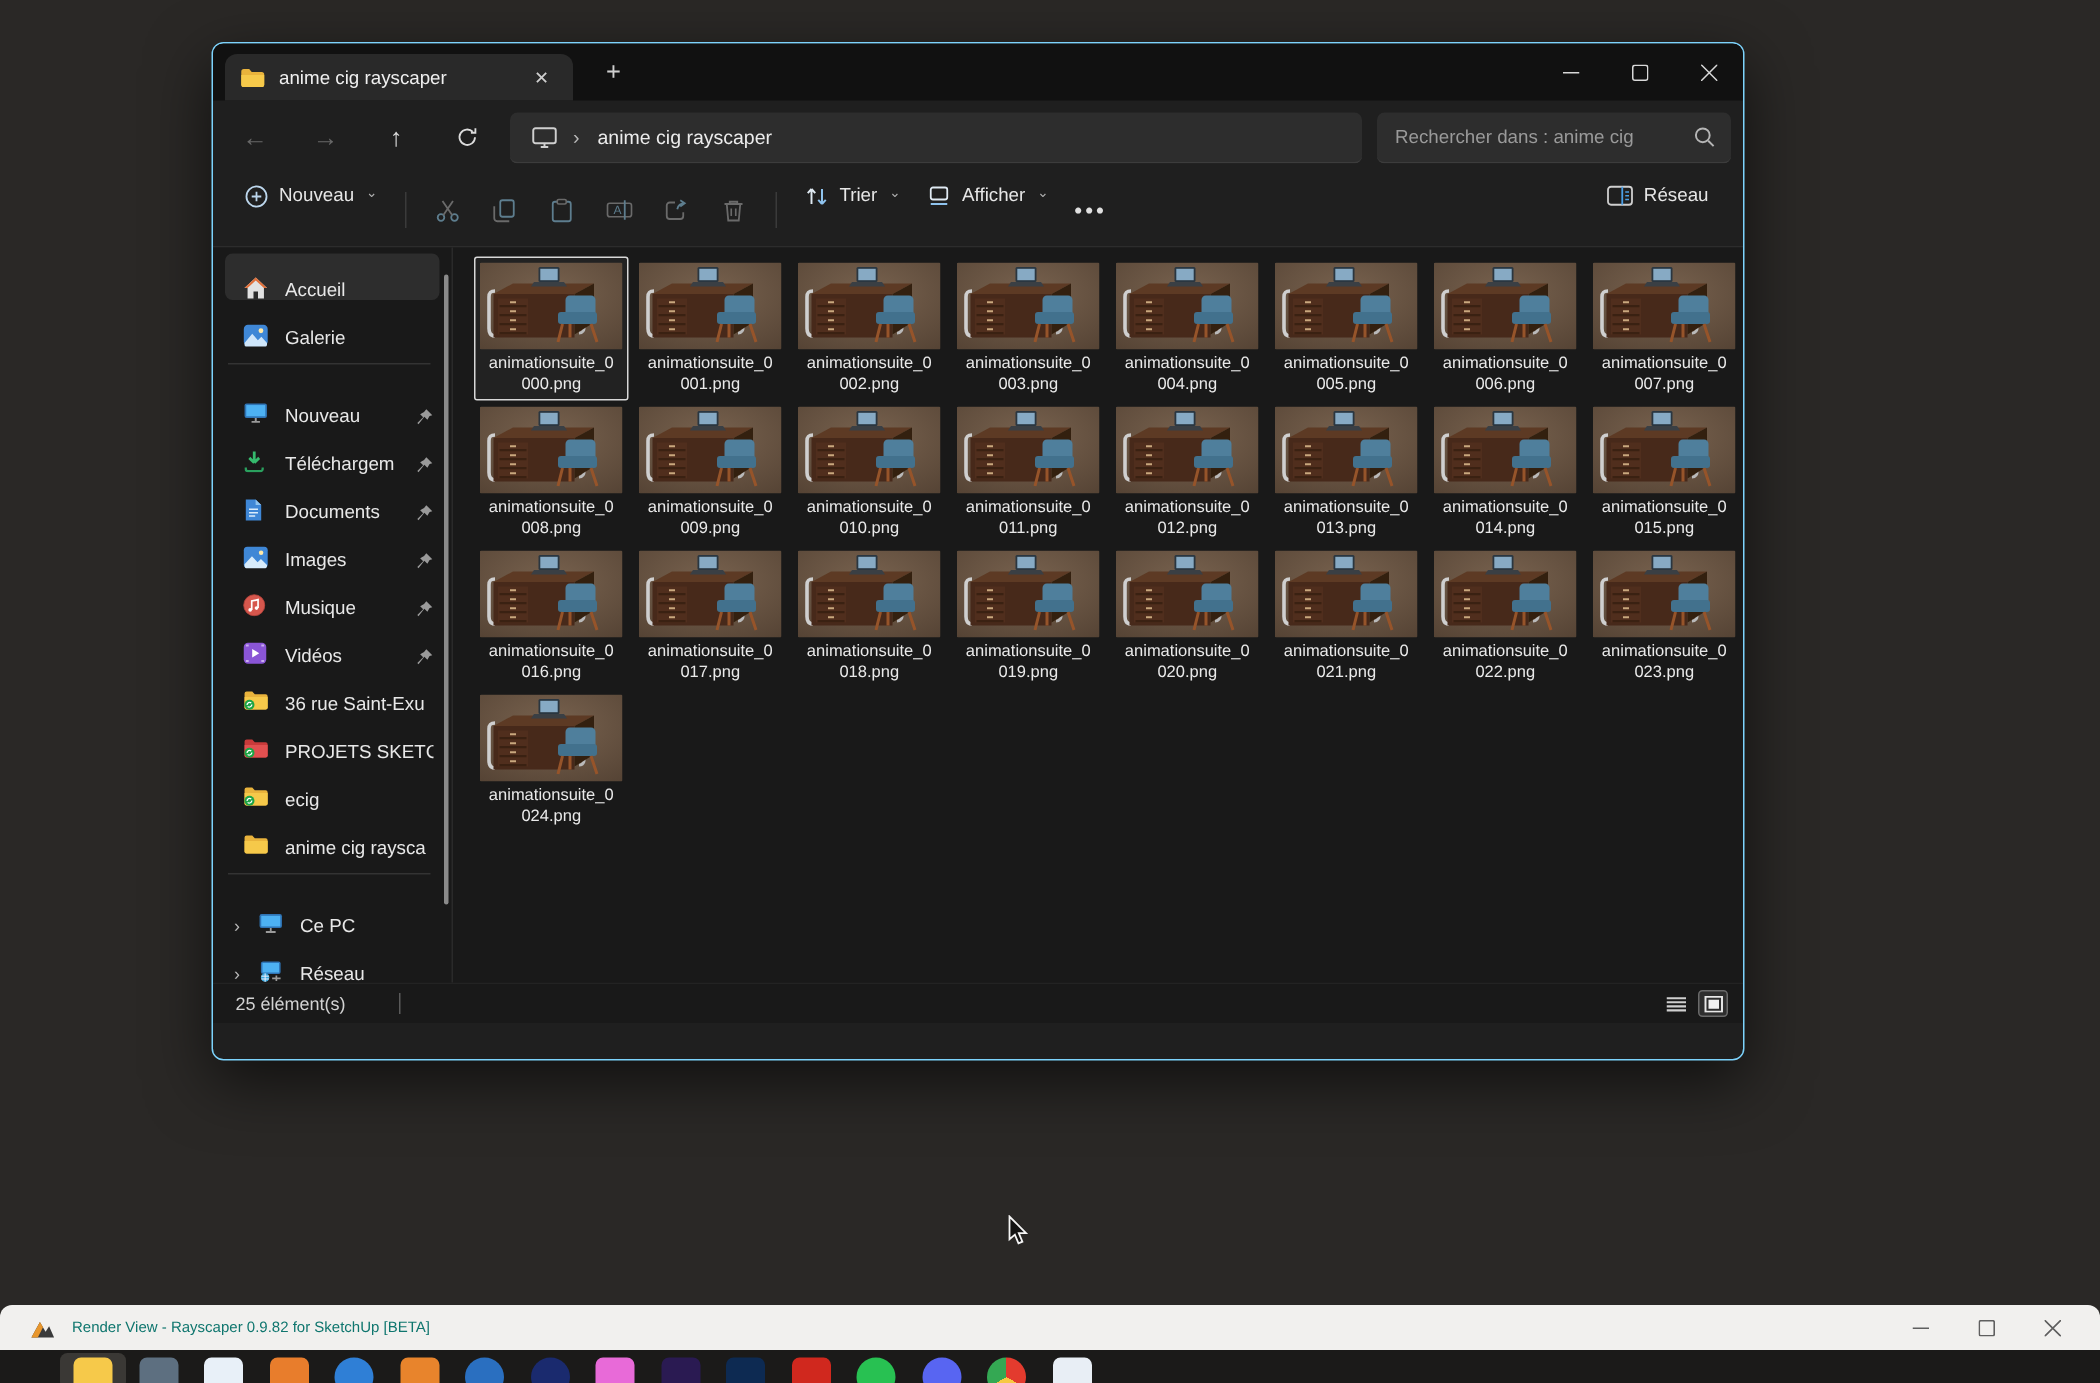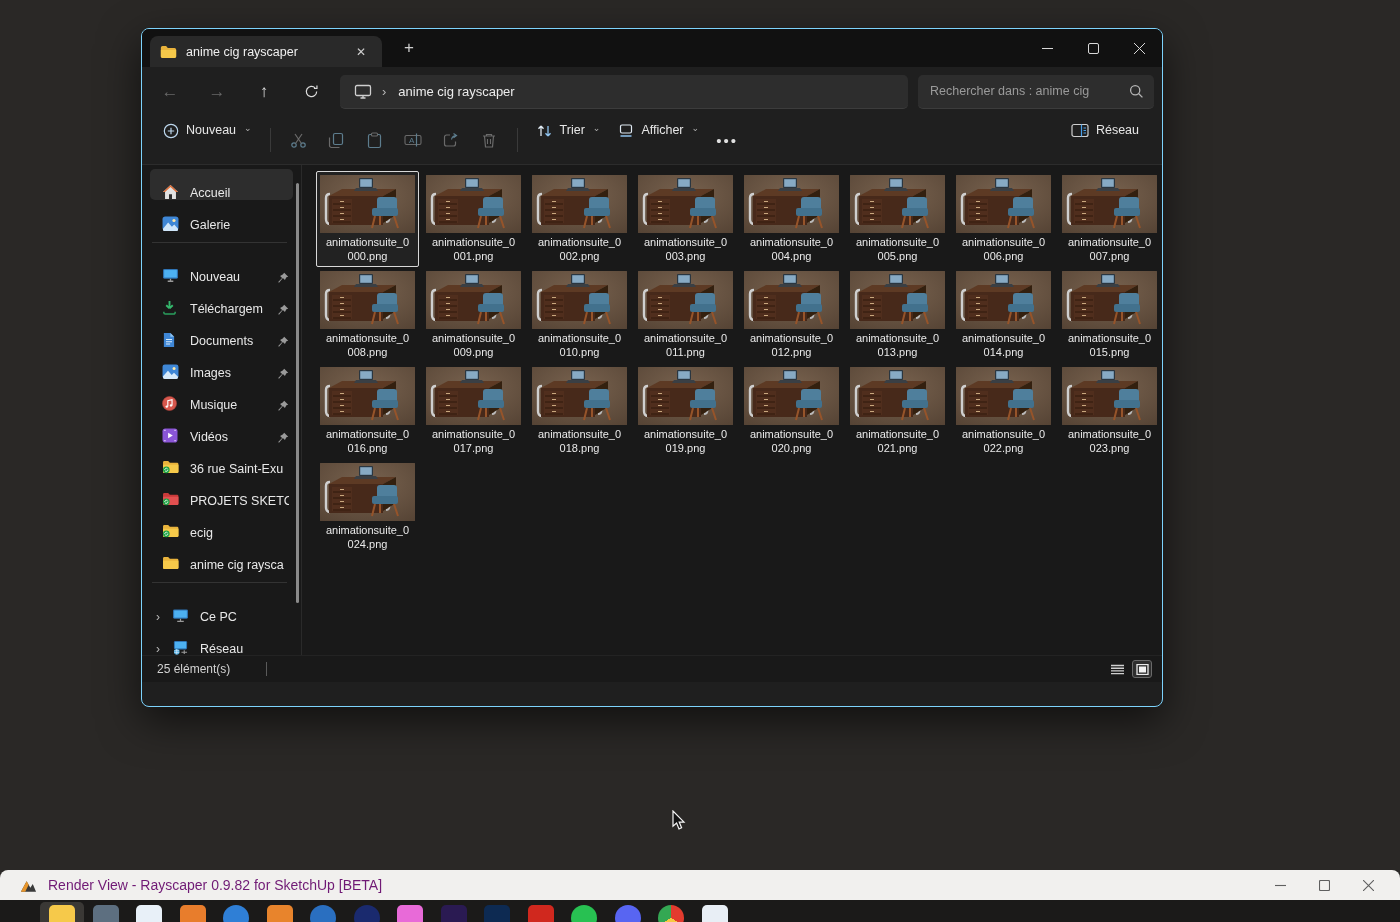--- a/index.html
+++ b/index.html
@@ -76,21 +76,21 @@
   .st-sep { width:1px; height:14px; background:#5a5a5a; margin-left:36px; }
   .viewbtns { margin-left:auto; display:flex; gap:5px; }
   .vb { width:20px; height:18px; display:flex; align-items:center; justify-content:center; border-radius:3px;
     border:1px solid transparent; }
   .vb.active { border-color:#6a6a6a; background:#2e2e2e; }
 
   
   .render-bar { position:absolute; left:0; top:870px; width:1400px; height:30px; background:#f1f0ee;
     border-radius:8px 8px 0 0; display:flex; align-items:center; padding:0 10px 0 20px; }
   .render-bar .rlogo { width:17px; height:15px; margin-right:11px; }
-  .render-title { font-size:14px; color:#701a75; flex:1; }
+  .render-title { font-size:10px; color:#0f766e; flex:1; }
   .rcap { width:44px; height:100%; display:flex; align-items:center; justify-content:center; color:#6e6e6e; font-size:13px; }
 
   .taskbar { position:absolute; left:0; top:900px; width:1400px; height:22px; background:#1b1a19; overflow:hidden; }
   .tk-ico { position:absolute; top:5px; width:26px; height:26px; border-radius:5px; }
   .tk-pill { position:absolute; left:40px; top:2px; width:44px; height:24px; background:#3a3835; border-radius:5px; }
 
   
   .cursor { position:absolute; left:672px; top:810px; width:15px; height:22px; z-index:50; }
 </style>
 </head>

